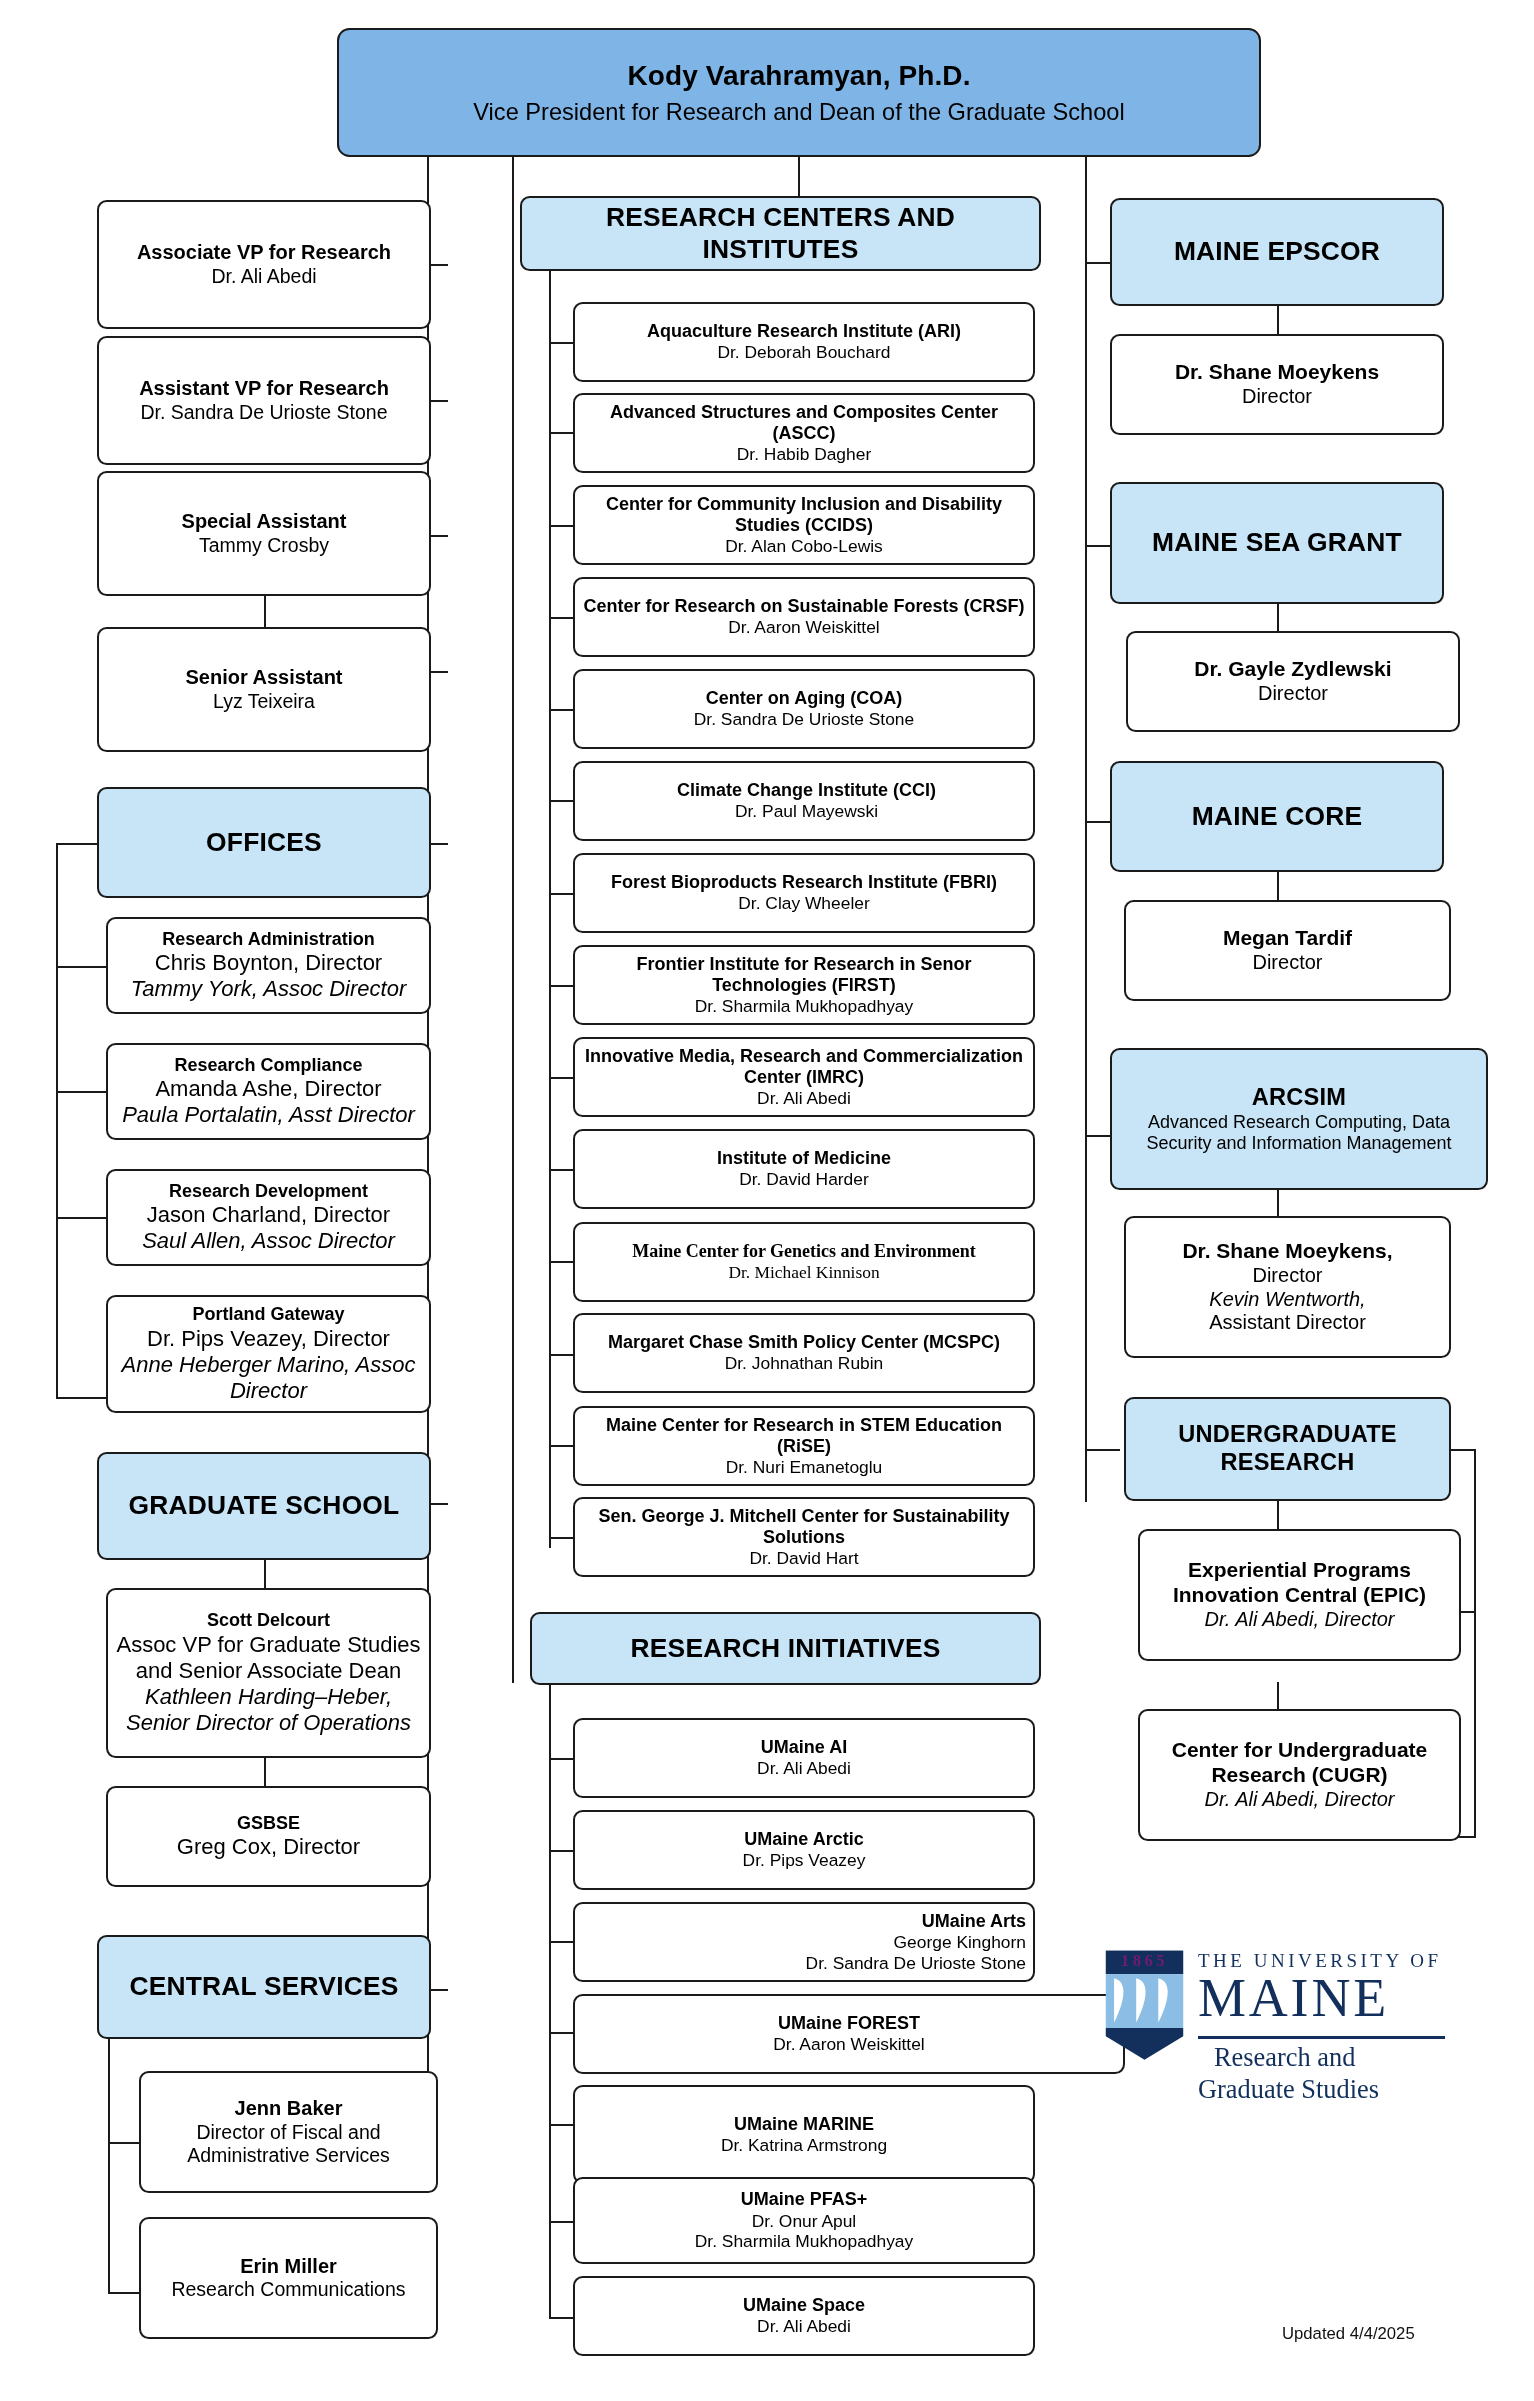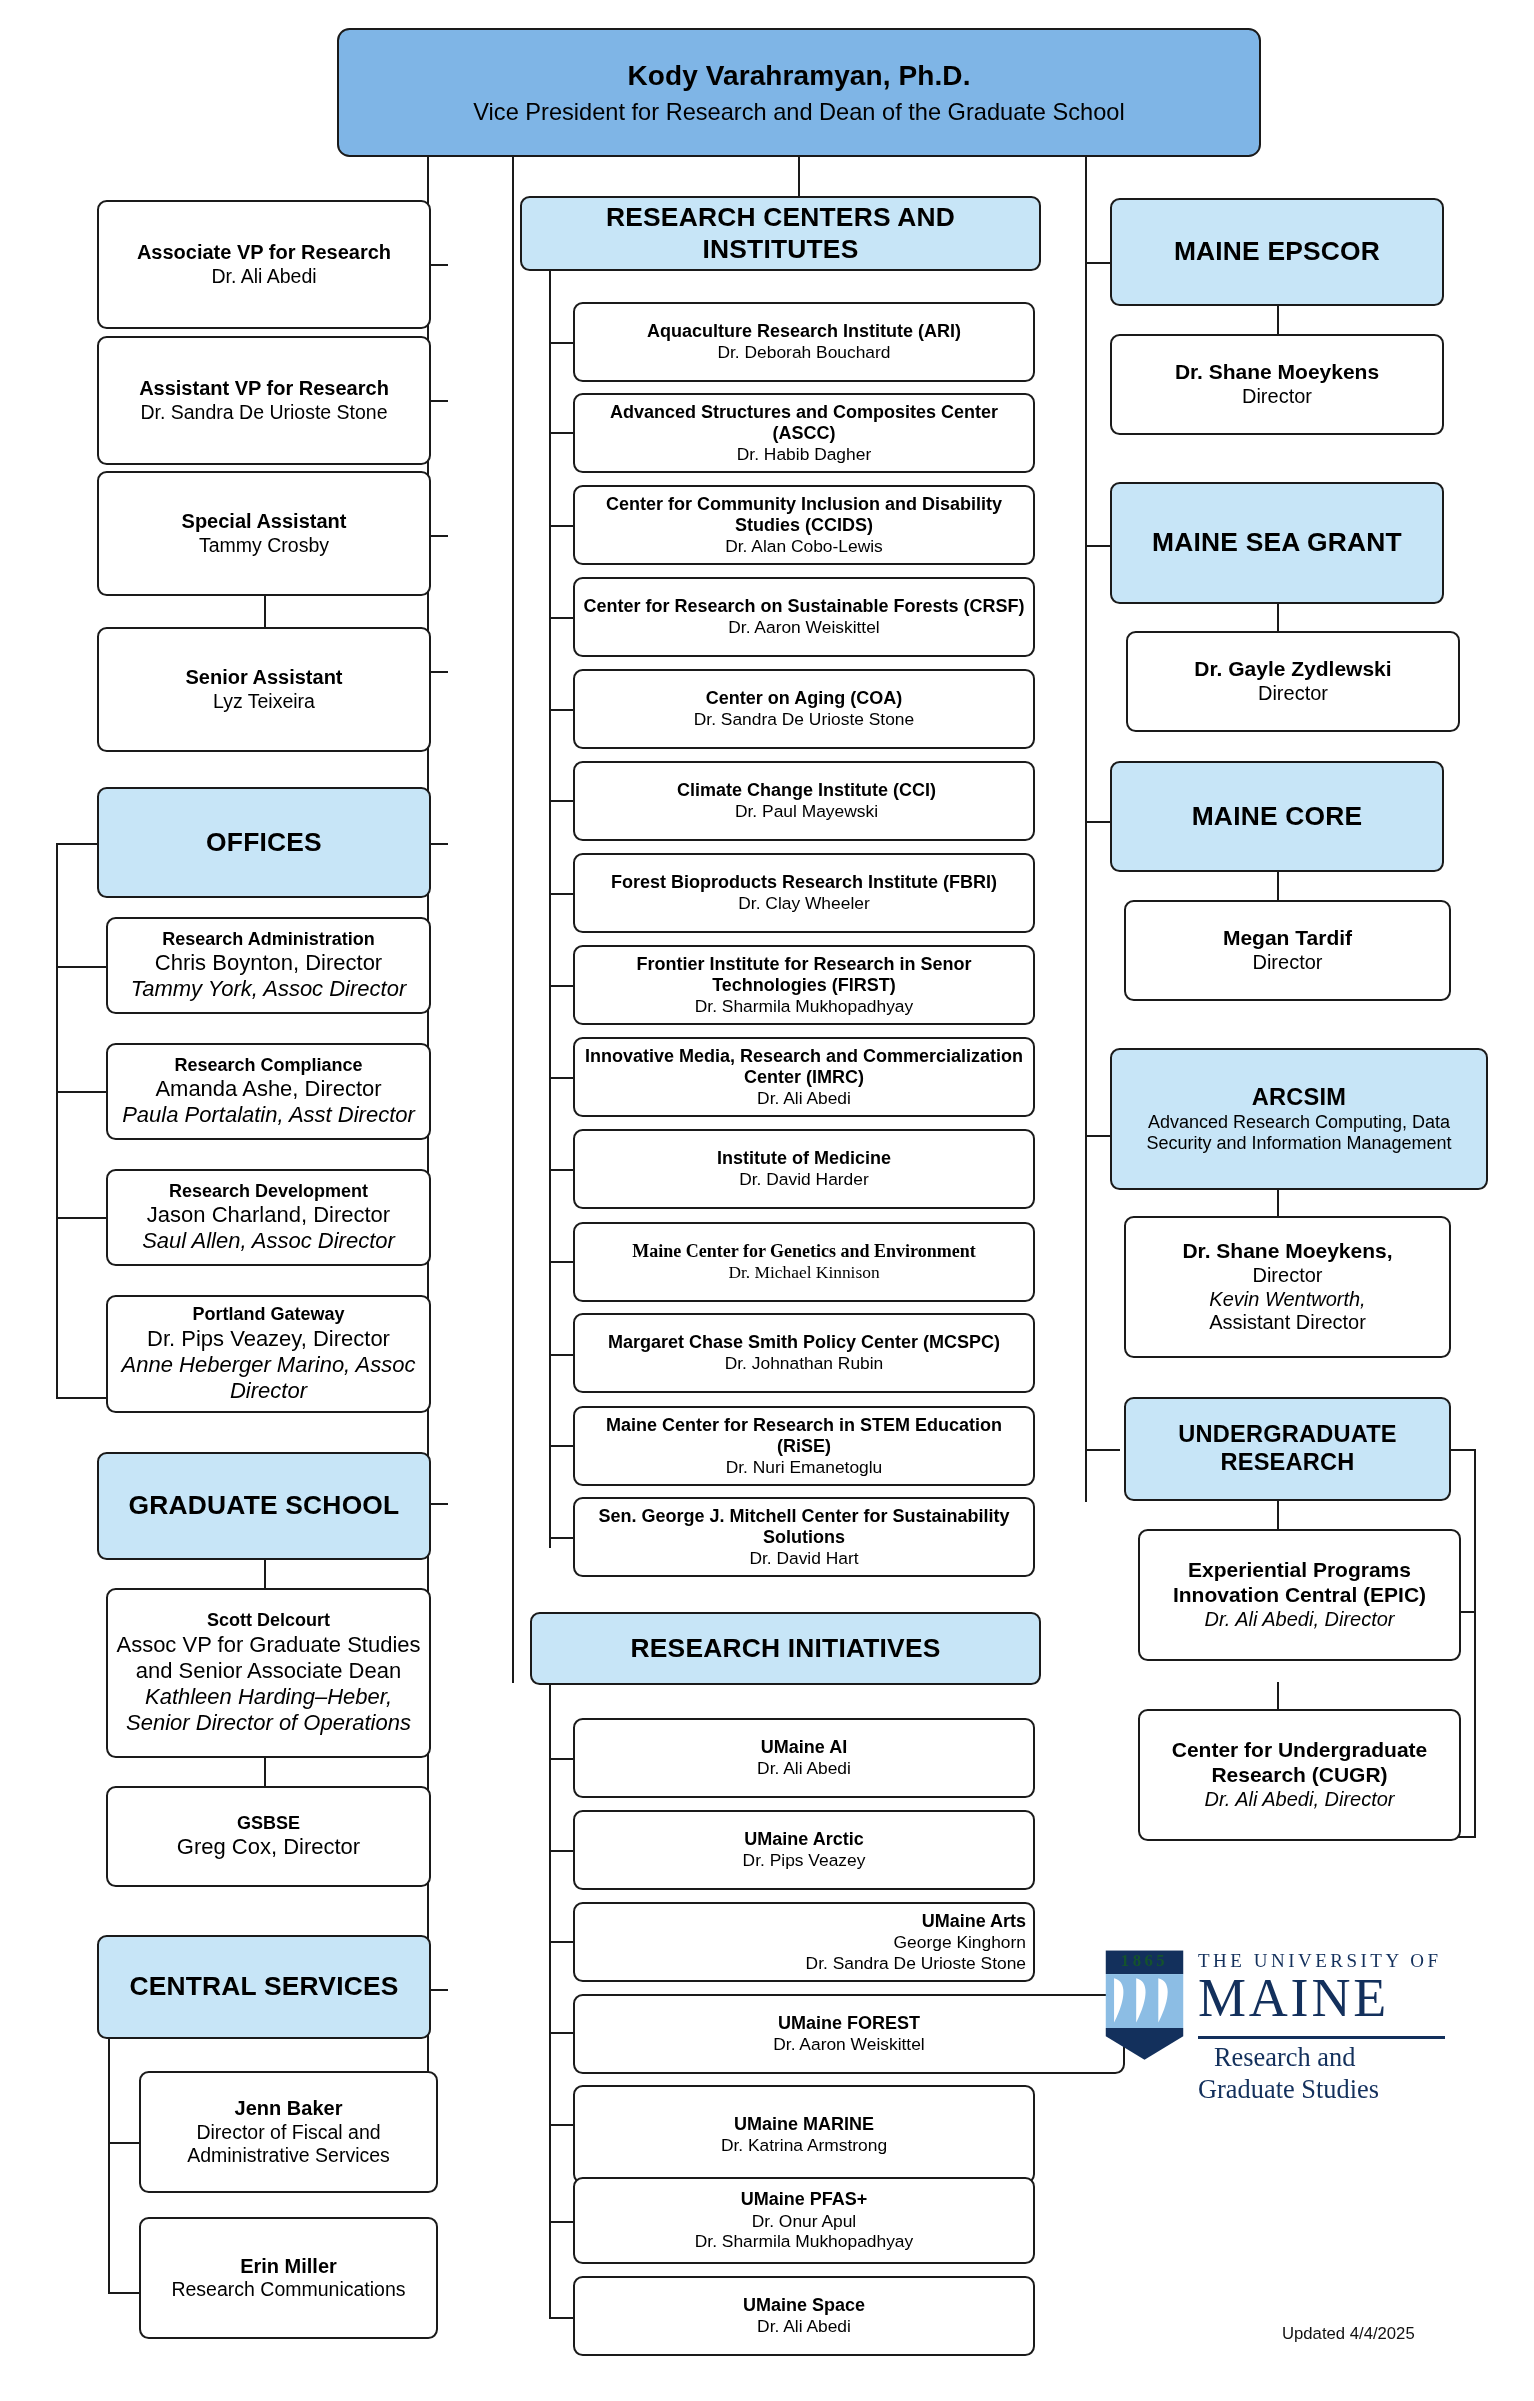--- a/index.html
+++ b/index.html
@@ -407,21 +407,21 @@
 
     <svg width="83" height="111" viewBox="0 0 120 160" style="position:absolute;left:0;top:2.8px;">
       <rect x="4" y="2" width="112" height="34" fill="#13305c"></rect>
       <rect x="4" y="36" width="112" height="78" fill="#8cbde4"></rect>
       <path d="M4 114 L116 114 L116 126 L60 160 L4 126 Z" fill="#13305c"></path>
       <path d="M16 42 C34 46 34 70 16 106 Z" fill="#ffffff"></path>
       <path d="M48 42 C66 46 66 70 48 106 Z" fill="#ffffff"></path>
       <path d="M80 42 C98 46 98 70 80 106 Z" fill="#ffffff"></path>
       <path d="M30 122 L60 140 L90 122 Z" fill="#ffffff" opacity="0"></path>
     </svg>
-    <div class="logo-word" style="position:absolute;left:7px;top:4.9px;width:69px;text-align:center;color:#14532d;font-size:16.7px;letter-spacing:3.5px;font-weight:bold;">1865</div>
+    <div class="logo-word" style="position:absolute;left:7px;top:4.9px;width:69px;text-align:center;color:#701a75;font-size:16.7px;letter-spacing:3.5px;font-weight:bold;">1865</div>
     <div class="logo-word" style="position:absolute;left:95px;top:4.2px;font-size:19px;letter-spacing:3.5px;">THE UNIVERSITY OF</div>
     <div class="logo-word" style="position:absolute;left:95px;top:25px;font-size:54px;letter-spacing:2.8px;line-height:1;">MAINE</div>
     <div style="position:absolute;left:95px;top:90px;width:247px;height:2.8px;background:#13305c;"></div>
     <div class="logo-word" style="position:absolute;left:111px;top:97px;font-size:26.4px;line-height:1.12;">Research and</div>
     <div class="logo-word" style="position:absolute;left:95px;top:129px;font-size:26.4px;line-height:1.12;">Graduate Studies</div>
   </div>
 
   <div id="updated" style="left:1282px; top:2324px;">Updated 4/4/2025</div>
 
 </div>

